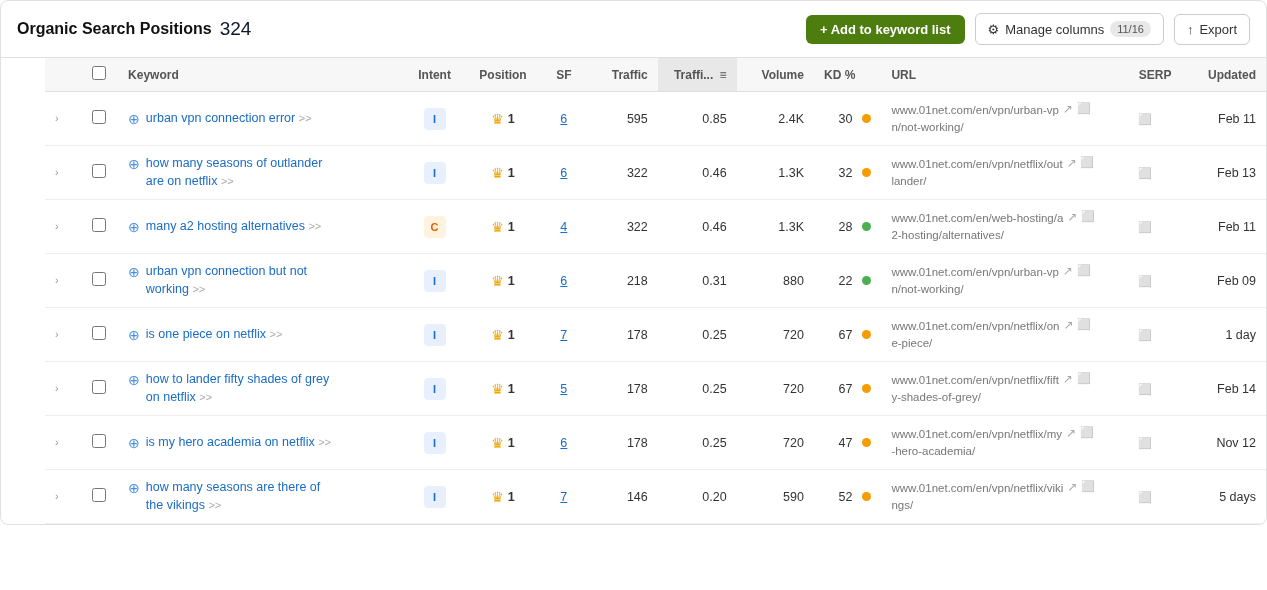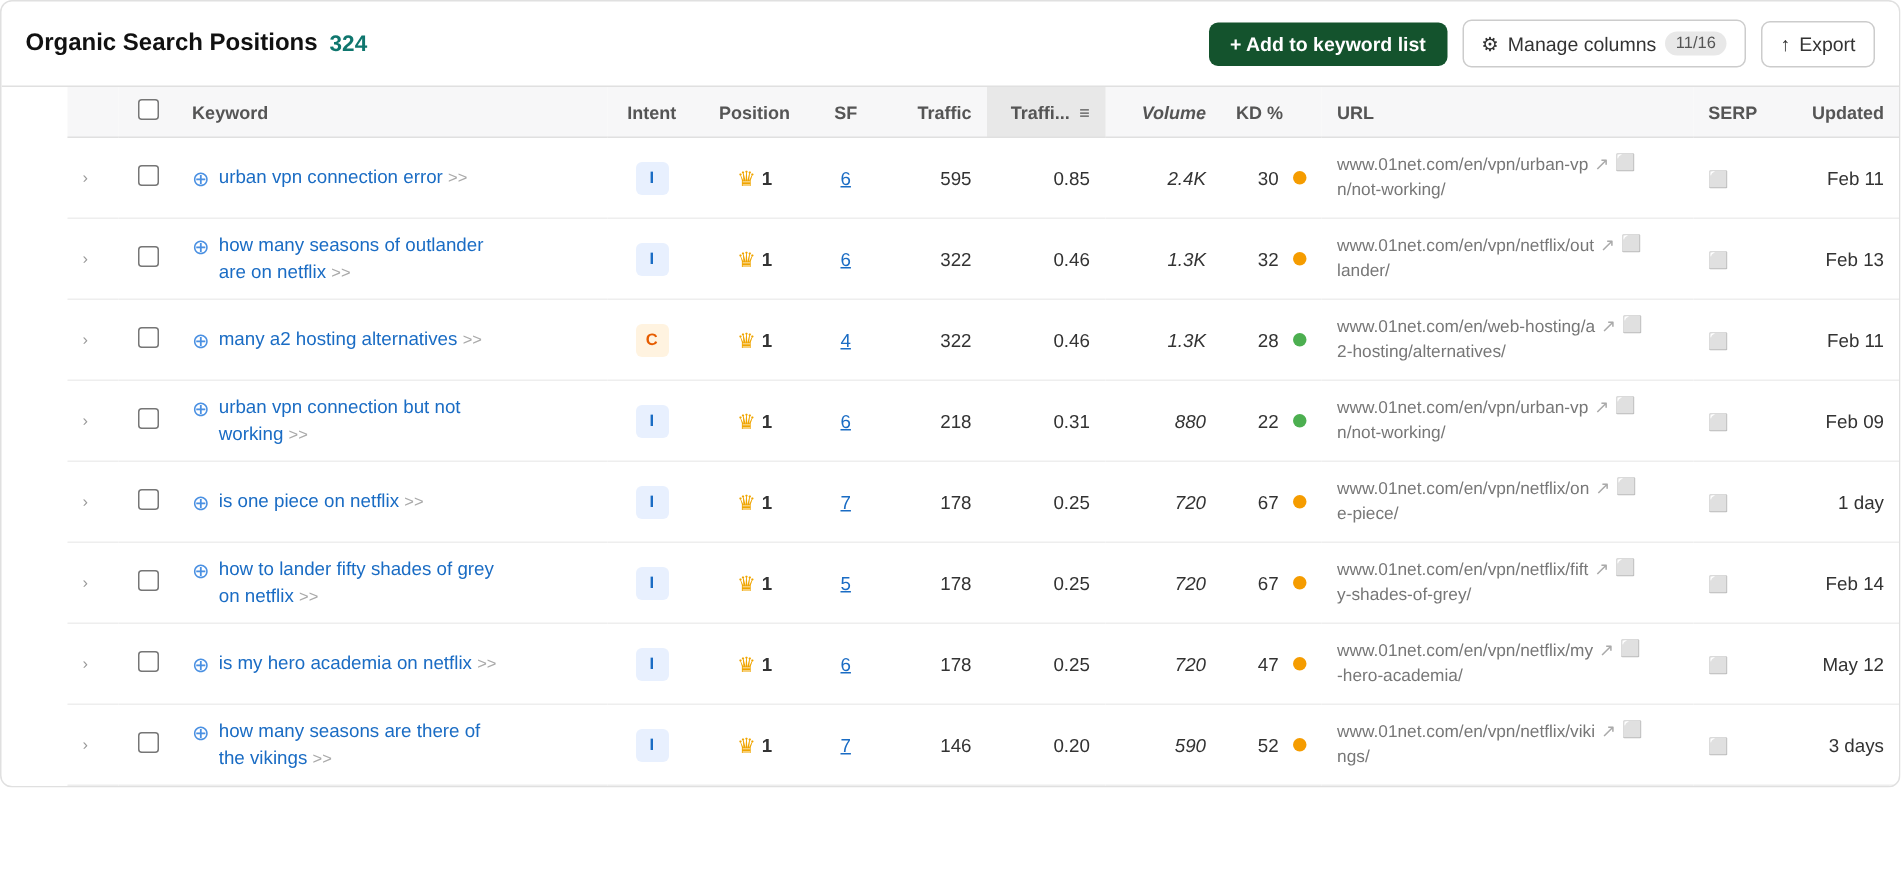--- a/index.html
+++ b/index.html
@@ -2,45 +2,45 @@
 <html><head>
   <meta charset="utf-8">
   <style>
     * { box-sizing: border-box; margin: 0; padding: 0; }
     body { font-family: -apple-system, BlinkMacSystemFont, 'Segoe UI', sans-serif; font-size: 13px; background: #fff; color: #333; }
     .container { width: 1267px; border: 1px solid #e0e0e0; border-radius: 8px; overflow: hidden; background: #fff; }
     
     
     .header { display: flex; align-items: center; justify-content: space-between; padding: 12px 16px; border-bottom: 1px solid #e0e0e0; }
     .header-title { display: flex; align-items: center; gap: 8px; font-weight: 700; font-size: 16px; color: #111; }
-    .header-count { font-weight: 700; color: #0f766e; font-size: 15px; }
+    .header-count { font-weight: 400; color: #0f172a; font-size: 19px; }
     .header-actions { display: flex; align-items: center; gap: 10px; }
     
-    .btn-primary { background: #14532d; color: #fff; border: none; border-radius: 6px; padding: 7px 14px; font-size: 13px; font-weight: 600; cursor: pointer; display: flex; align-items: center; gap: 6px; }
+    .btn-primary { background: #4d7c0f; color: #fff; border: none; border-radius: 6px; padding: 7px 14px; font-size: 13px; font-weight: 600; cursor: pointer; display: flex; align-items: center; gap: 6px; }
     .btn-secondary { background: #fff; color: #333; border: 1px solid #ccc; border-radius: 6px; padding: 7px 12px; font-size: 13px; font-weight: 500; cursor: pointer; display: flex; align-items: center; gap: 6px; }
     .badge { background: #e8e8e8; border-radius: 10px; padding: 2px 7px; font-size: 11px; color: #555; }
     
     
     .table-wrap { overflow: auto; padding-left: 44px; }
     table { width: 100%; border-collapse: collapse; }
     thead tr { background: #f7f7f8; border-bottom: 1px solid #e0e0e0; }
     th { padding: 8px 10px; text-align: left; font-weight: 600; font-size: 12px; color: #555; white-space: nowrap; }
     th.sorted { background: #e8e8e8; }
     td { padding: 0 10px; font-size: 12.5px; color: #333; vertical-align: middle; }
     tr.data-row { border-bottom: 1px solid #eee; height: 54px; }
     
     .col-check { width: 40px; text-align: center; }
     .col-expand { width: 30px; }
     .col-keyword { width: 320px; }
     .col-intent { width: 60px; text-align: center; }
     .col-position { width: 80px; text-align: center; }
     .col-sf { width: 45px; text-align: center; }
     .col-traffic { width: 75px; text-align: right; }
     .col-trafficpct { width: 80px; text-align: right; }
-    .col-volume { width: 80px; text-align: right; font-style: italic; }
+    .col-volume { width: 80px; text-align: right; }
     .col-kd { width: 70px; }
     .col-url { width: 280px; }
     .col-serp { width: 60px; text-align: left; }
     .col-updated { width: 80px; text-align: right; }
     
     .chevron { display: inline-block; width: 14px; height: 14px; cursor: pointer; color: #999; font-size: 11px; }
     
     input[type="checkbox"] { cursor: pointer; width: 14px; height: 14px; }
     
     .keyword-cell { display: flex; align-items: flex-start; gap: 6px; padding: 8px 0; }
@@ -508,21 +508,21 @@
       <div class="url-cell">
         <span class="url-text"><span>www.01net.com/en/vpn/netflix/my</span><br><span>-hero-academia/</span></span>
         <span class="icon-ext">↗</span>
         <span class="icon-screen">⬜</span>
       </div>
     </td>
     <td class="col-serp">
       <span class="icon-screen">⬜</span>
     </td>
     <td class="col-updated">
-      <span>May 12</span>
+      <span>Nov 12</span>
     </td>
   </tr>
           <tr class="data-row">
     <td class="col-expand">
       <span class="chevron">›</span>
     </td>
     <td class="col-check">
       <input type="checkbox" style="">
     </td>
     <td class="col-keyword">
@@ -562,19 +562,19 @@
       <div class="url-cell">
         <span class="url-text"><span>www.01net.com/en/vpn/netflix/viki</span><br><span>ngs/</span></span>
         <span class="icon-ext">↗</span>
         <span class="icon-screen">⬜</span>
       </div>
     </td>
     <td class="col-serp">
       <span class="icon-screen">⬜</span>
     </td>
     <td class="col-updated">
-      <span>3 days</span>
+      <span>5 days</span>
     </td>
   </tr>
         </tbody>
     </table>
   </div>
 </div>
 
 </body></html>

